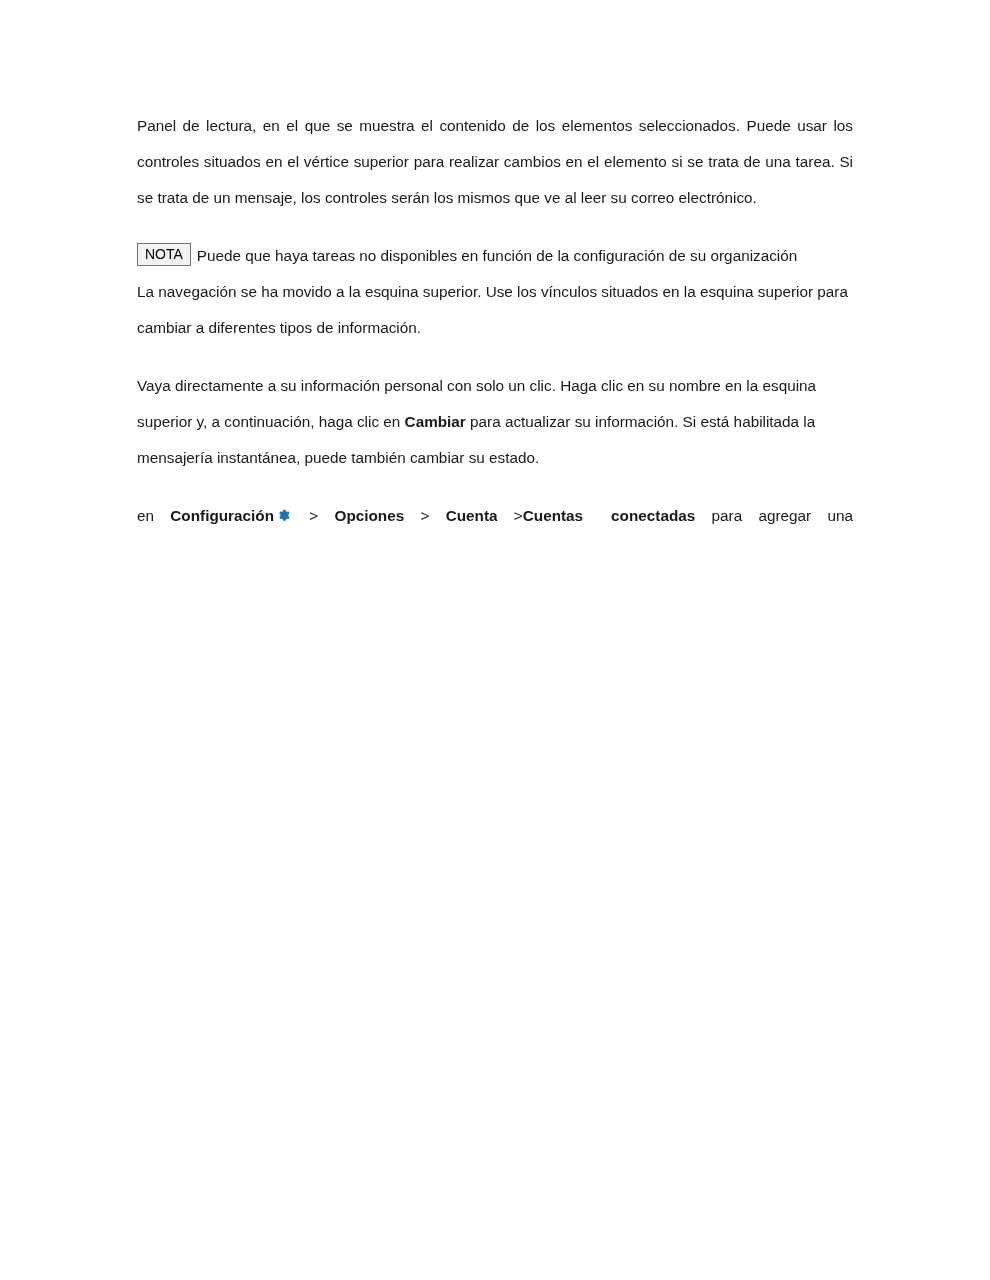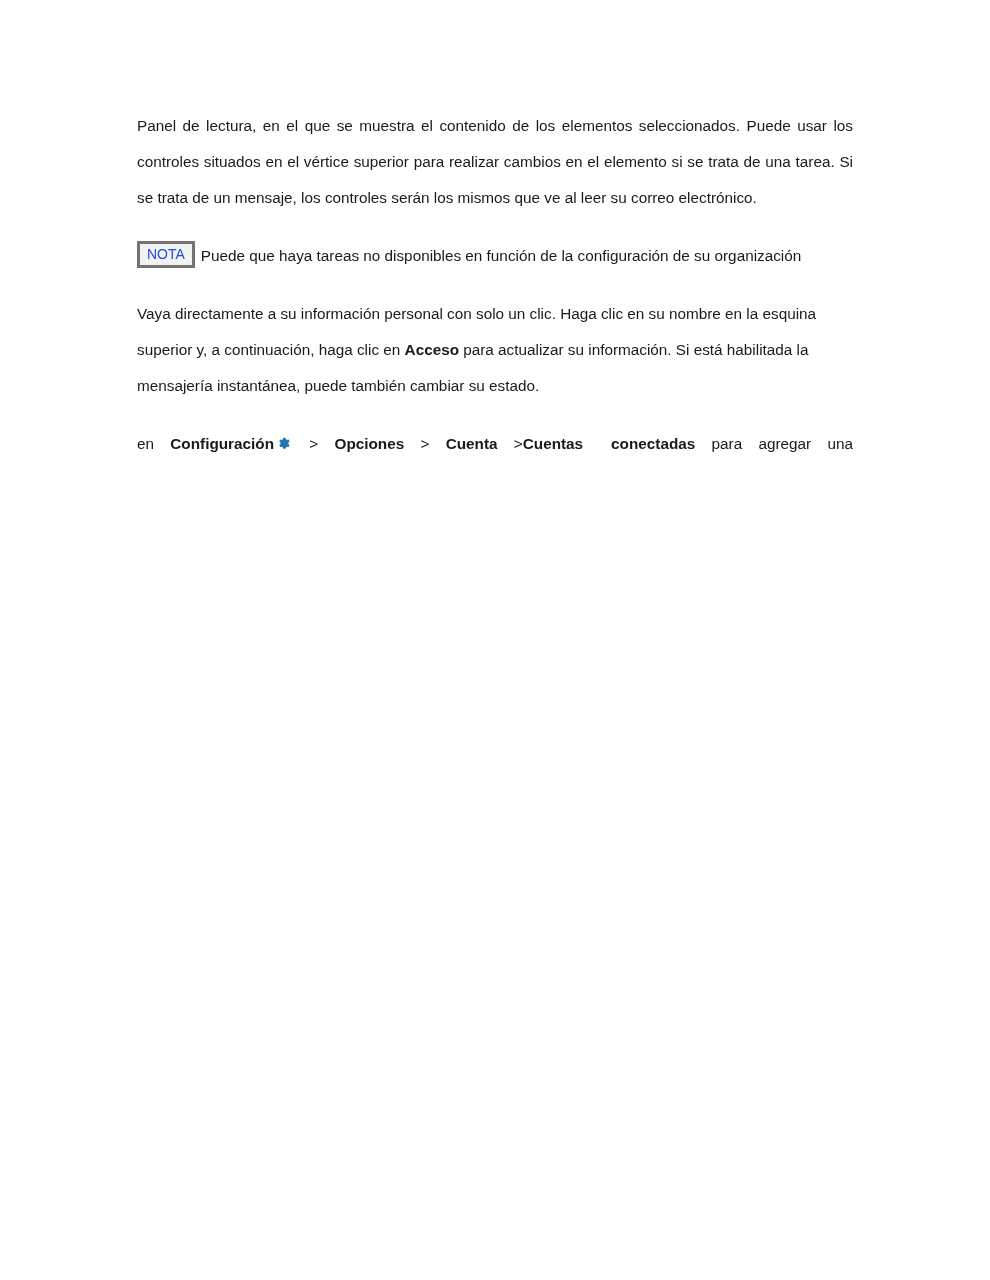--- a/index.html
+++ b/index.html
@@ -40,26 +40,26 @@
   .para-gap {
     height: 22px;
   }
   .note-para {
     font-size: 15.3px;
     line-height: 36px;
     text-align: justify;
   }
   .note-tag {
     display: inline-block;
-    border: 3px solid #737373;
+    border: 1px solid #737373;
     background: #f2f2f2;
     padding: 1px 7px 2px 7px;
     font-size: 14px;
     line-height: 18px;
-    color: #1d4ed8;
+    color: #000000;
     vertical-align: 2px;
     margin-right: 6px;
   }
   h2.heading {
     font-size: 21px;
     font-weight: normal;
     color: #2e74a8;
     margin: 0;
     line-height: 30px;
     letter-spacing: 0.1px;
@@ -97,24 +97,25 @@
 <div class="page">
   <div class="content">
 
     <p class="justified">Panel de lectura, en el que se muestra el contenido de los elementos seleccionados. Puede usar los controles situados en el vértice superior para realizar cambios en el elemento si se trata de una tarea. Si se trata de un mensaje, los controles serán los mismos que ve al leer su correo electrónico.</p>
 
     <div class="para-gap"></div>
 
     <p class="note-para"><span class="note-tag">NOTA</span><span>Puede que haya tareas no disponibles en función de la configuración de su organización</span></p>
 
 
+    <p>La navegación se ha movido a la esquina superior. Use los vínculos situados en la esquina superior para cambiar a diferentes tipos de información.</p>
 
     <div class="para-gap"></div>
 
-    <p><span>Vaya directamente a su información personal con solo un clic. Haga clic en su nombre en la esquina superior y, a continuación, haga clic en </span><b>Acceso</b><span> para actualizar su información. Si está habilitada la mensajería instantánea, puede también cambiar su estado.</span></p>
+    <p><span>Vaya directamente a su información personal con solo un clic. Haga clic en su nombre en la esquina superior y, a continuación, haga clic en </span><b>Cambiar</b><span> para actualizar su información. Si está habilitada la mensajería instantánea, puede también cambiar su estado.</span></p>
 
     <div class="para-gap"></div>
 
     <p>
       <span class="spread" style="display:block;"><span>en </span><b>Configuración</b><span class="gear"><svg viewBox="0 0 16 16" width="15" height="15" aria-hidden="true">
               <path fill="#1f6fa8" d="M8 5.2a2.8 2.8 0 1 0 0 5.6 2.8 2.8 0 0 0 0-5.6zm0 4.3a1.5 1.5 0 1 1 0-3 1.5 1.5 0 0 1 0 3z"></path>
               <path fill="#1f6fa8" d="M14.2 9.3l-1-.6c.06-.3.1-.6.1-.9s-.04-.6-.1-.9l1-.6a.5.5 0 0 0 .2-.6l-.8-1.6a.5.5 0 0 0-.6-.25l-1.1.37a5 5 0 0 0-1.3-.8l-.2-1.1a.5.5 0 0 0-.5-.4H8.1a.5.5 0 0 0-.5.4l-.2 1.1a5 5 0 0 0-1.3.8L5 3.85a.5.5 0 0 0-.6.25l-.8 1.6a.5.5 0 0 0 .2.6l1 .6c-.06.3-.1.6-.1.9s.04.6.1.9l-1 .6a.5.5 0 0 0-.2.6l.8 1.6a.5.5 0 0 0 .6.25l1.1-.37a5 5 0 0 0 1.3.8l.2 1.1a.5.5 0 0 0 .5.4h1.8a.5.5 0 0 0 .5-.4l.2-1.1a5 5 0 0 0 1.3-.8l1.1.37a.5.5 0 0 0 .6-.25l.8-1.6a.5.5 0 0 0-.2-.6z" opacity="0.95"></path>
             </svg></span><span> &gt; </span><b>Opciones</b><span> &gt; </span><b>Cuenta</b><span> &gt;</span><b>Cuentas</b><span class="wide-space"></span><b>conectadas</b> <span>para</span> <span>agregar</span> <span>una</span></span>
     </p>
 

